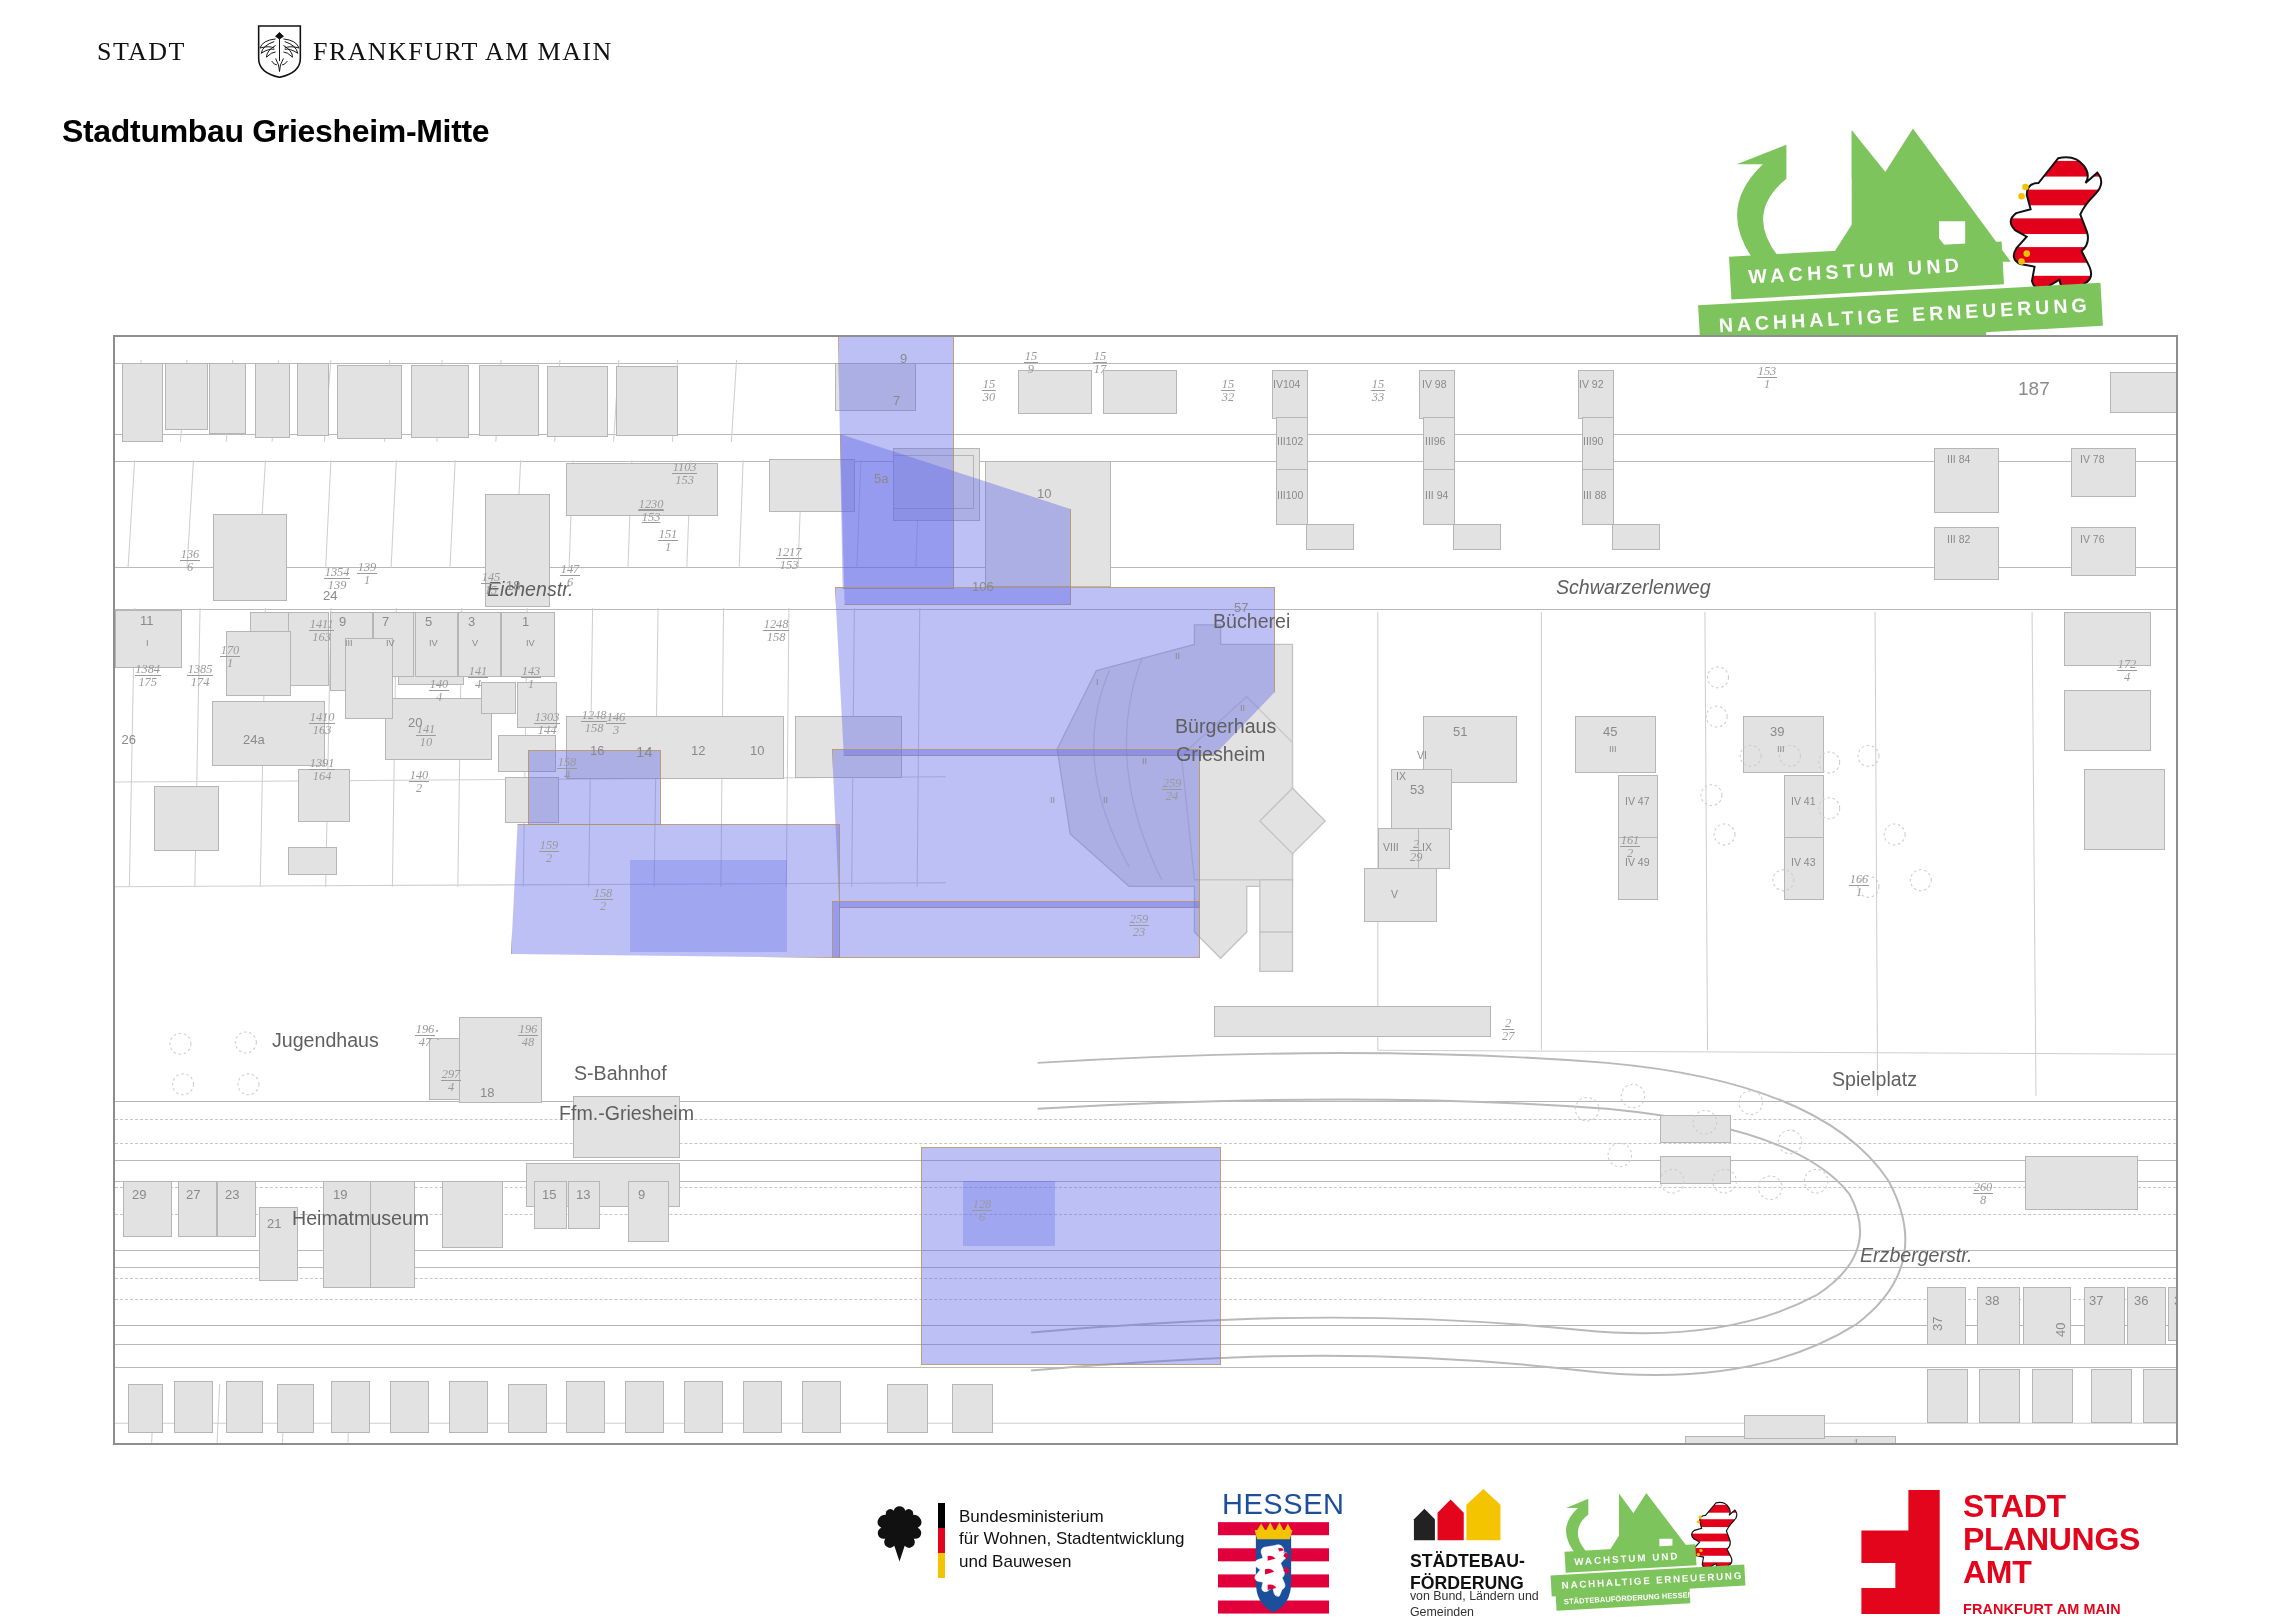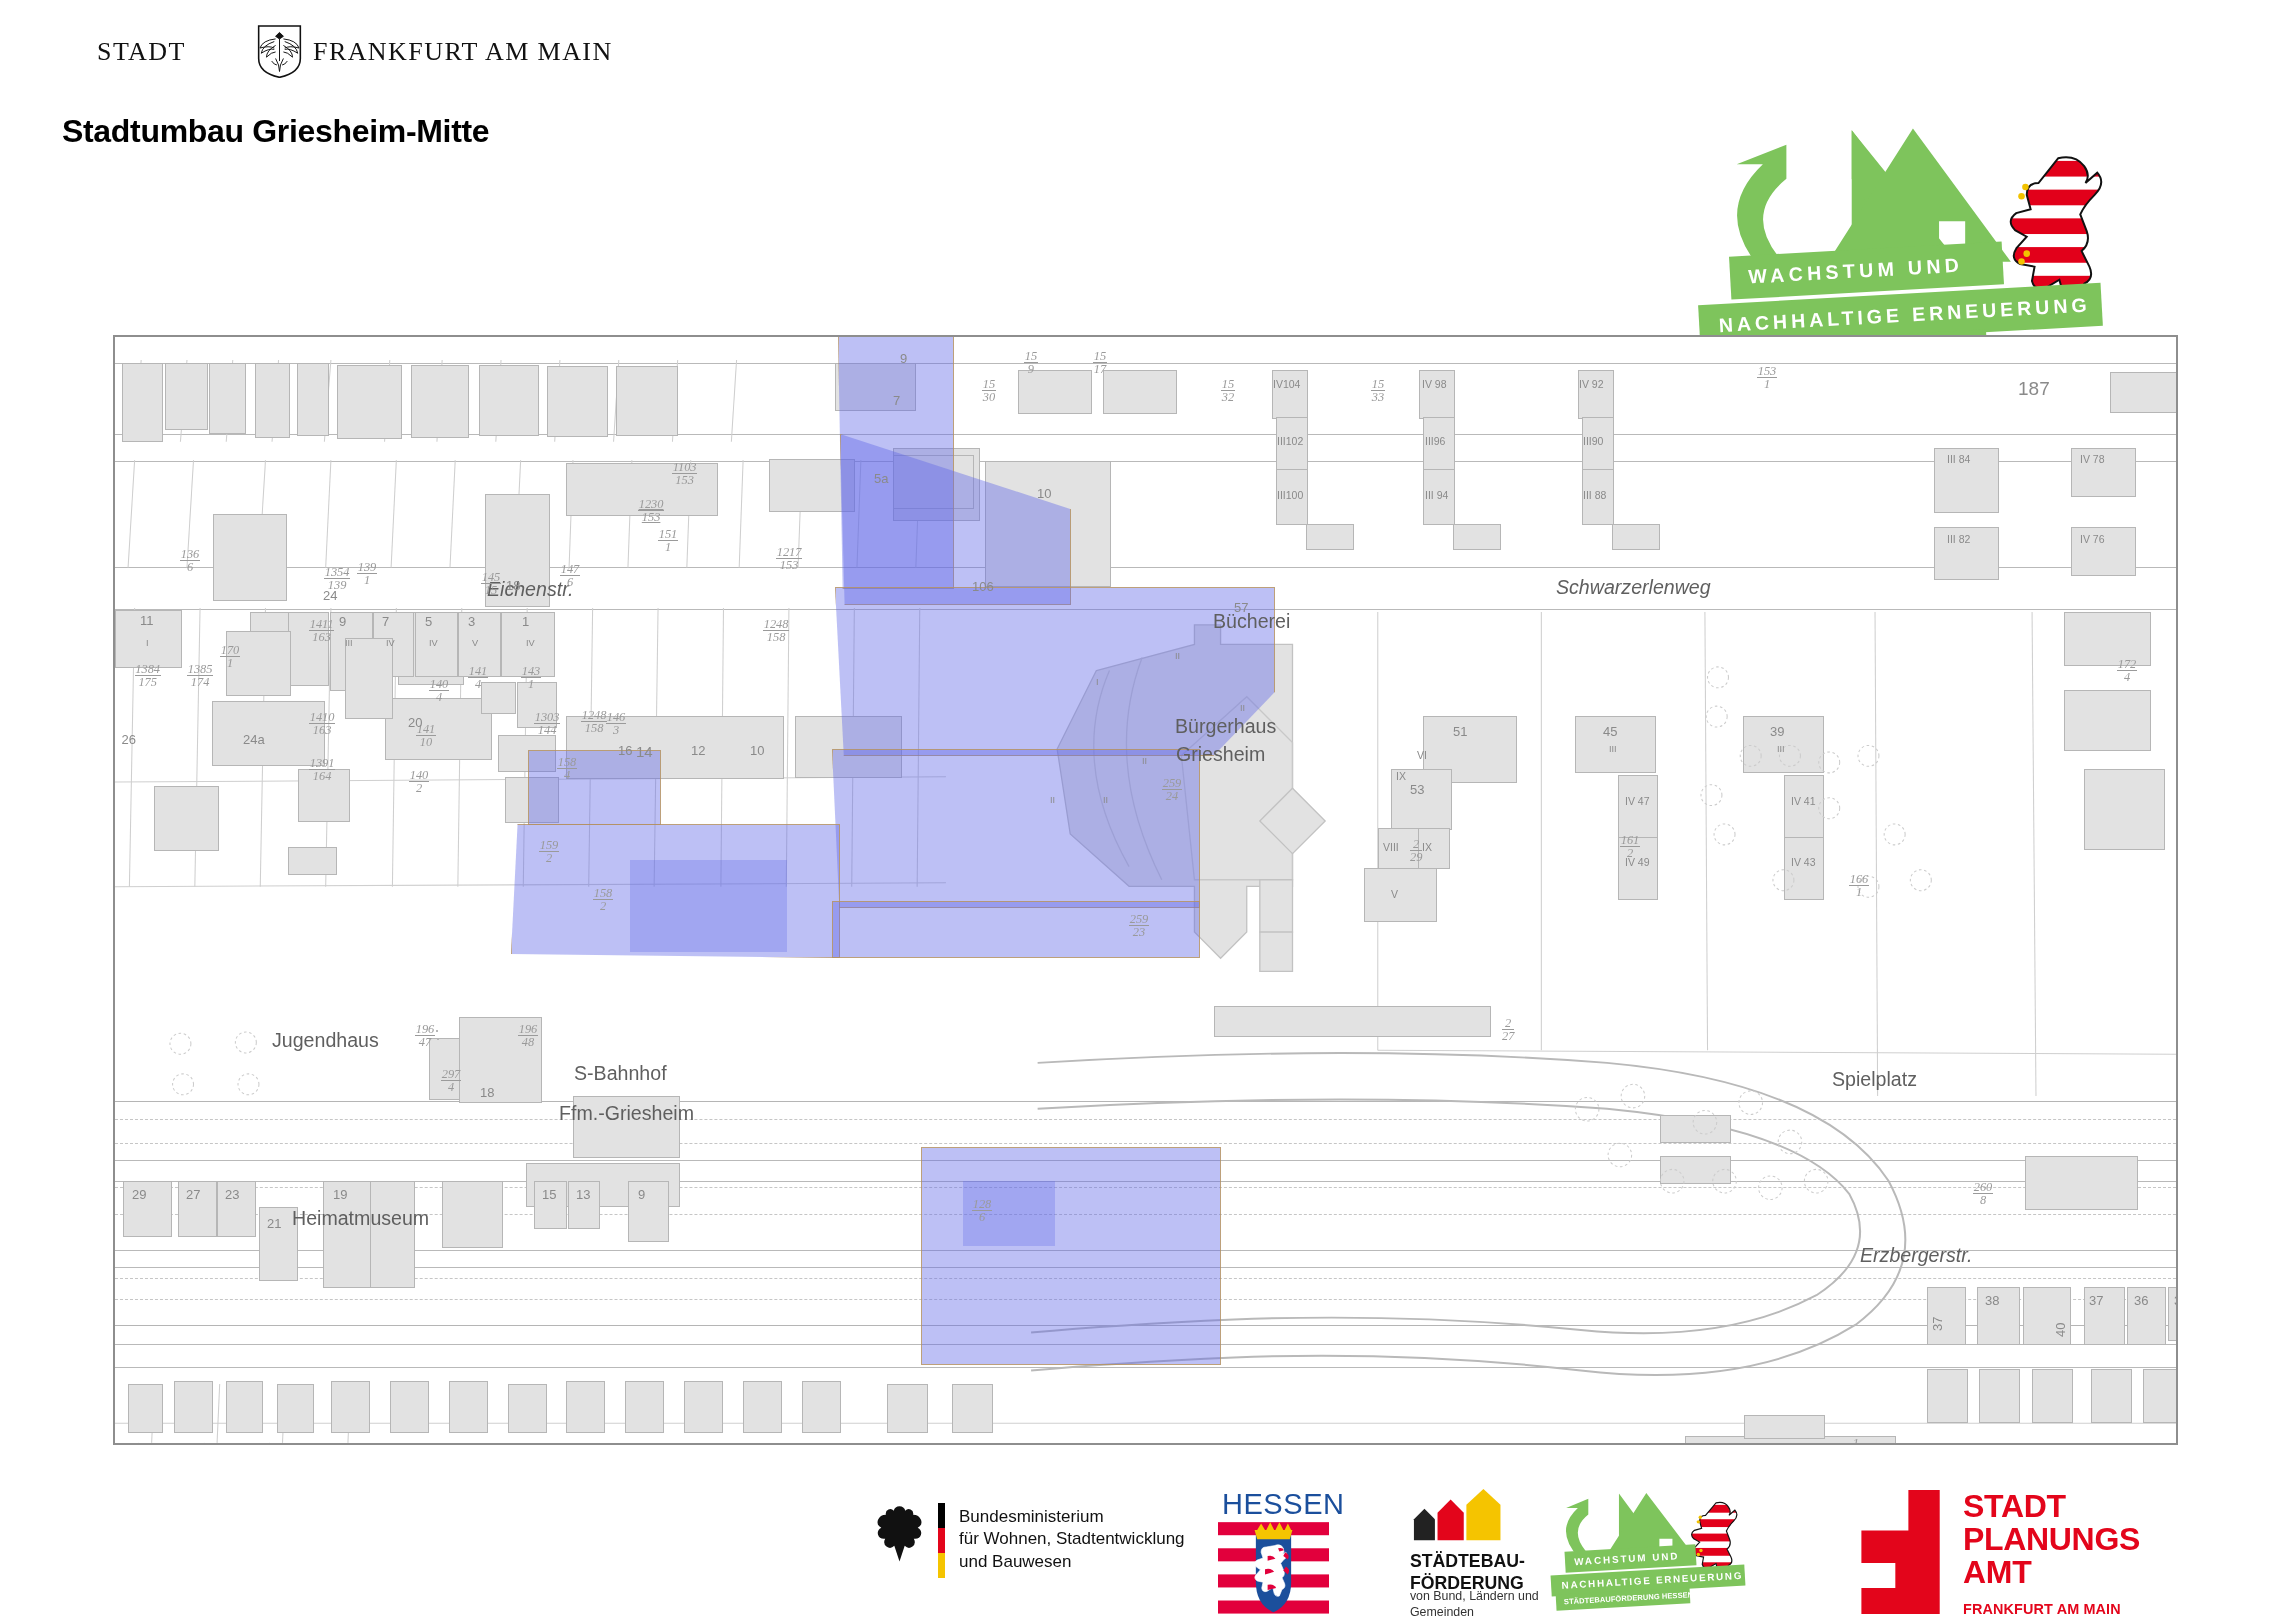--- a/index.html
+++ b/index.html
@@ -499,21 +499,21 @@
   <div class="frac" style="left:648px;top:281px;"><span class="top">1248</span>158</div>
   <div class="frac" style="left:557px;top:124px;"><span class="top">1103</span>153</div>
   <div class="frac" style="left:523px;top:161px;text-decoration:underline;"><span class="top">1230</span>153</div>
   <div class="frac" style="left:543px;top:191px;"><span class="top">151</span>1</div>
   <div class="frac" style="left:661px;top:209px;"><span class="top">1217</span>153</div>
 
   <div class="lbl num" style="left:208px;top:251px;font-size:13px;">24</div>
   <div class="lbl num" style="left:128px;top:395px;font-size:13px;">24a</div>
   <div class="lbl num" style="left:293px;top:378px;font-size:13px;">20</div>
   <div class="lbl num" style="left:391px;top:241px;font-size:13px;">18</div>
-  <div class="lbl num" style="left:475px;top:406px;font-size:13px;margin-left:28px;">16</div>
+  <div class="lbl num" style="left:475px;top:406px;font-size:13px;">16</div>
   <div class="lbl num" style="left:521px;top:406px;font-size:15px;">14</div>
   <div class="lbl num" style="left:576px;top:406px;font-size:13px;">12</div>
   <div class="lbl num" style="left:635px;top:406px;font-size:13px;">10</div>
   <div class="lbl num" style="left:6.5px;top:395px;font-size:13px;">26</div>
   <div class="lbl num" style="left:25px;top:276px;font-size:13px;">11</div>
   <div class="lbl num" style="left:224px;top:277px;font-size:13px;">9</div>
   <div class="lbl num" style="left:267px;top:277px;font-size:13px;">7</div>
   <div class="lbl num" style="left:310px;top:277px;font-size:13px;">5</div>
   <div class="lbl num" style="left:353px;top:277px;font-size:13px;">3</div>
   <div class="lbl num" style="left:407px;top:277px;font-size:13px;">1</div>

